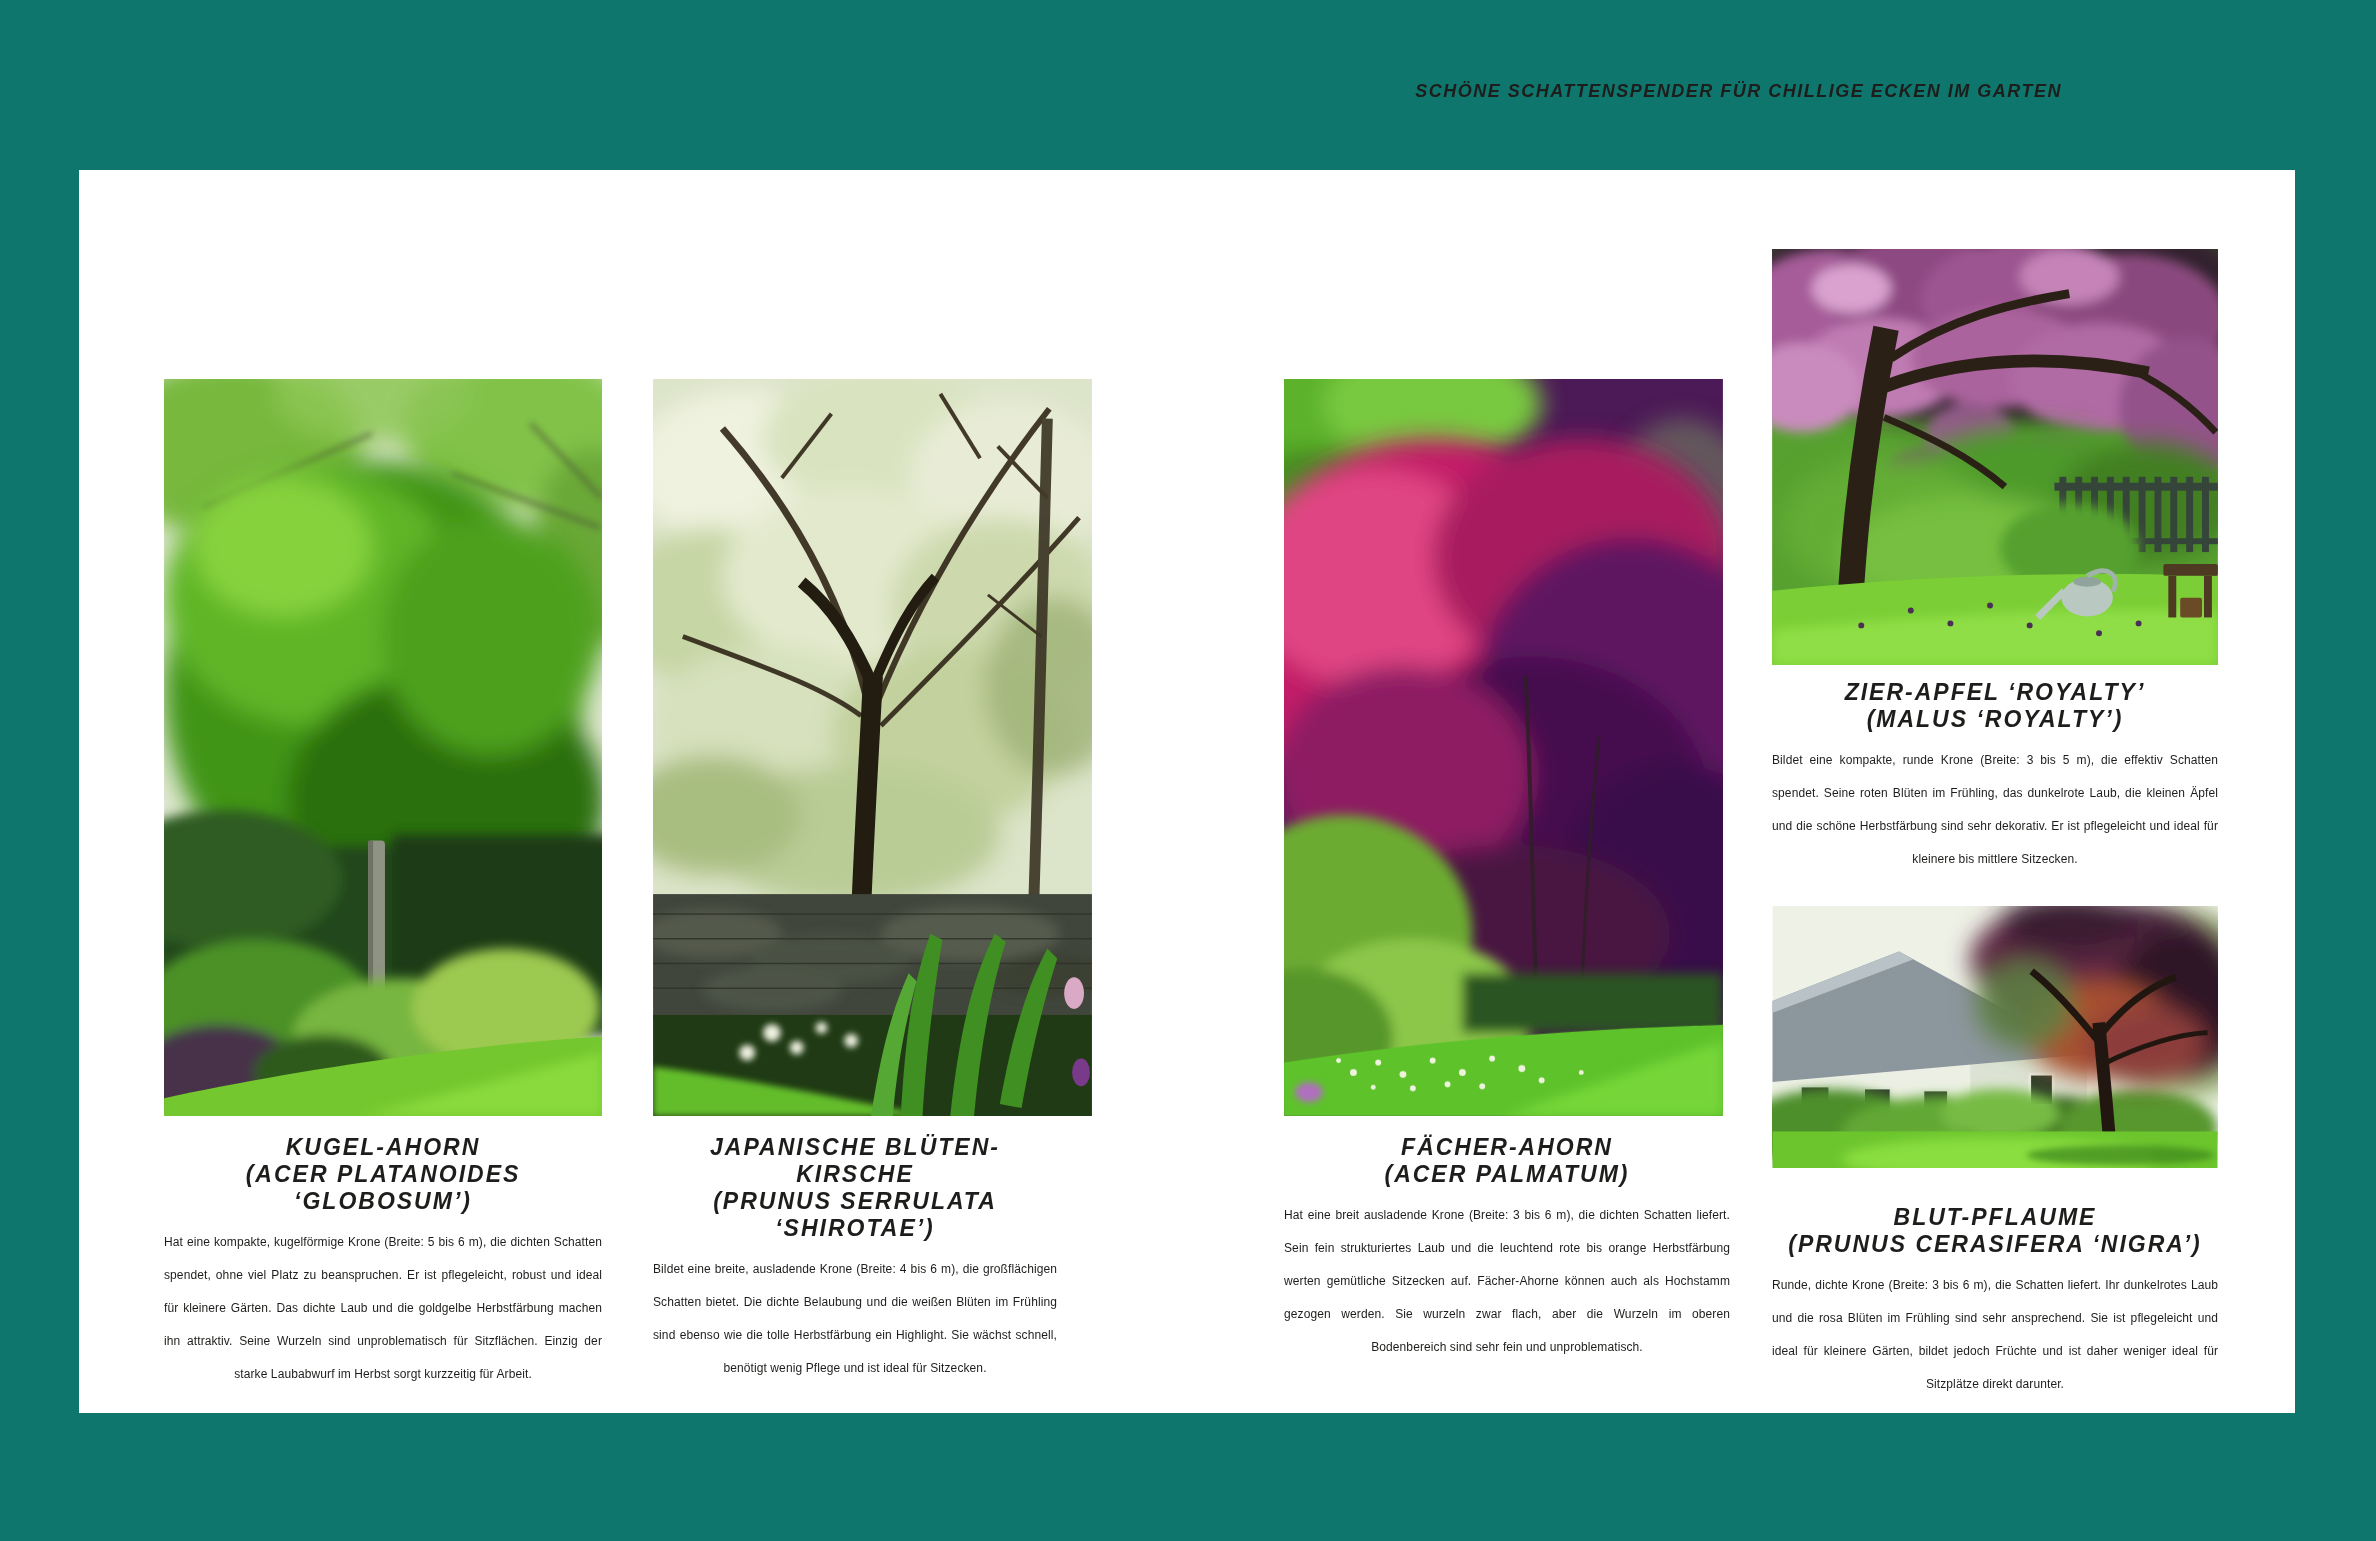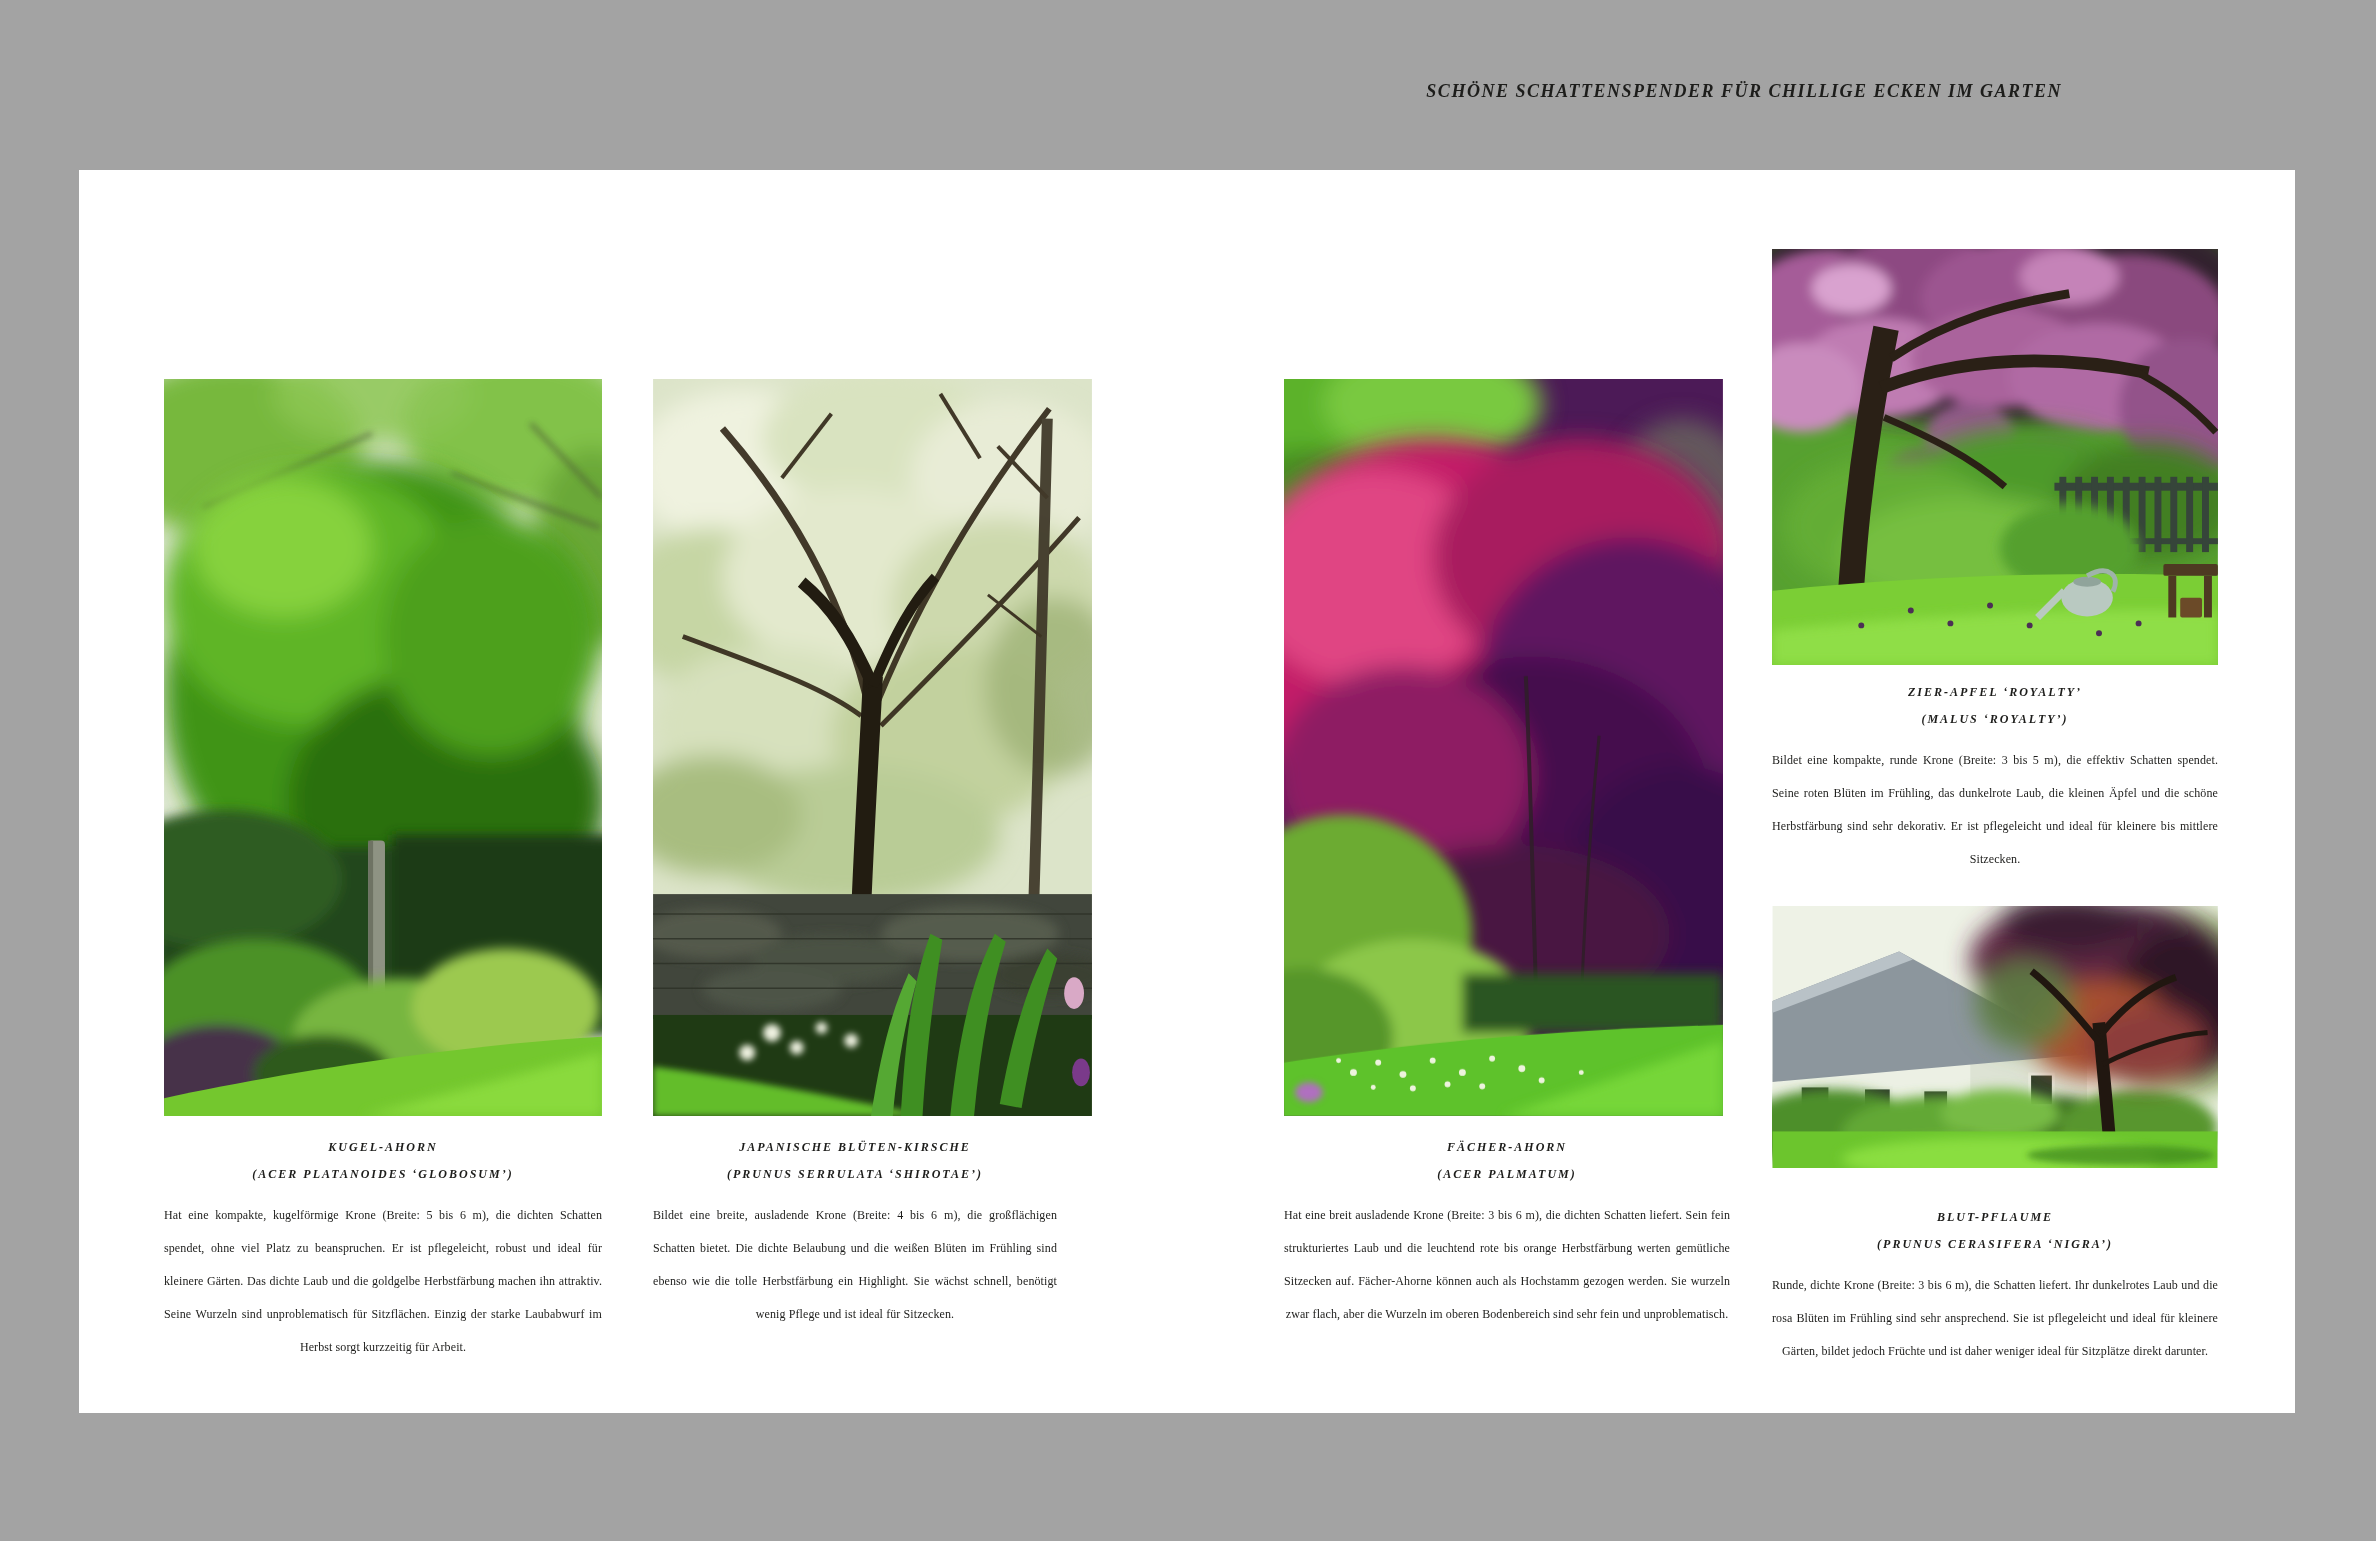--- a/index.html
+++ b/index.html
@@ -1,27 +1,27 @@
 <!DOCTYPE html>
 <html lang="de"><head>
 <meta charset="utf-8">
 <style>
   html,body{margin:0;padding:0;background:#EAE2D6;}
-  .page{position:relative;width:2376px;height:1541px;background:#a3a3a3;overflow:hidden;
-        font-family:Liberation Serif, serif;color:#1D1D1B;}
+  .page{position:relative;width:2376px;height:1541px;background:#0f766e;overflow:hidden;
+        font-family:Liberation Sans, sans-serif;color:#1D1D1B;}
   .paper{position:absolute;left:79px;top:170px;width:2216px;height:1243px;background:#FFFFFF;}
   .running-head{position:absolute;top:81px;right:314px;font-size:18px;font-weight:700;font-style:italic;
         letter-spacing:1.5px;white-space:nowrap;color:#1D1D1B;}
   .title{position:absolute;left:150px;top:149px;margin:0;font-size:33px;line-height:34px;
         font-weight:700;font-style:italic;letter-spacing:0.5px;color:#141412;}
   .title span{display:block;}
   .plant{position:absolute;}
   .photo{position:absolute;left:0;top:0;display:block;}
   .caption{position:absolute;left:0;}
-  .cap-title,.cap-sub{font-size:12px;font-weight:700;font-style:italic;letter-spacing:2px;
+  .cap-title,.cap-sub{font-size:23px;font-weight:700;font-style:italic;letter-spacing:2px;
         line-height:27px;text-align:center;color:#1D1D1B;}
   .cap-body{margin:11px 0 0 0;font-size:12px;line-height:33px;text-align:justify;
         text-align-last:center;hyphens:auto;letter-spacing:0.1px;color:#1D1D1B;}
   
   .a1{left:164px;top:379px;width:438px;height:1000px;}
   .a2{left:653px;top:379px;width:404px;height:1000px;}
   .a3{left:1284px;top:379px;width:439px;height:1000px;padding-left:7px;}
   .a4{left:1772px;top:249px;width:446px;height:693px;}
   .a5{left:1772px;top:906px;width:446px;height:515px;}
   .a1 .caption,.a2 .caption,.a3 .caption{top:755px;width:100%;}

